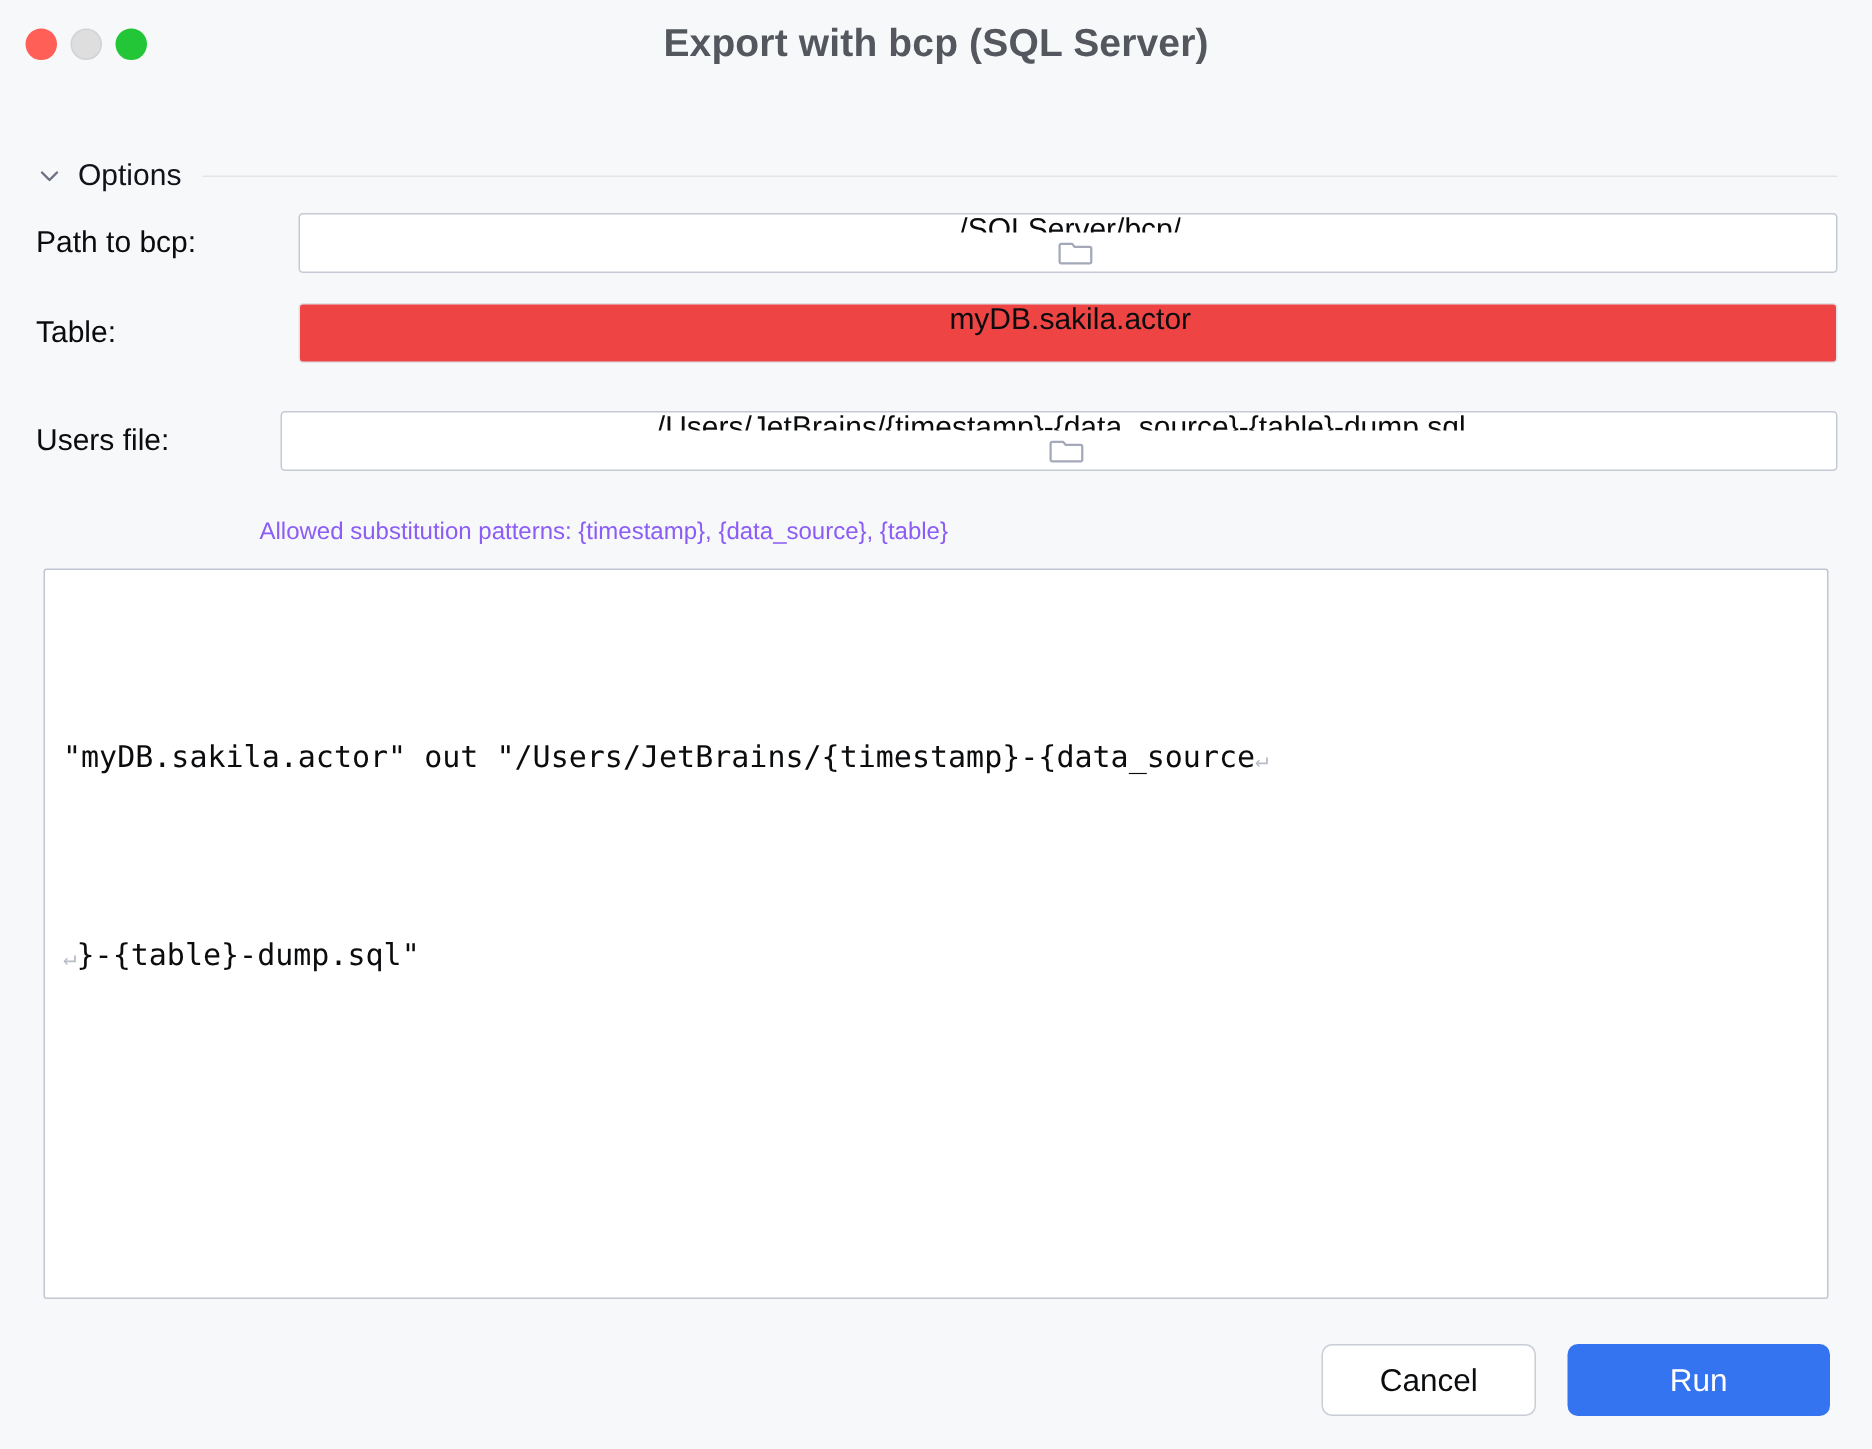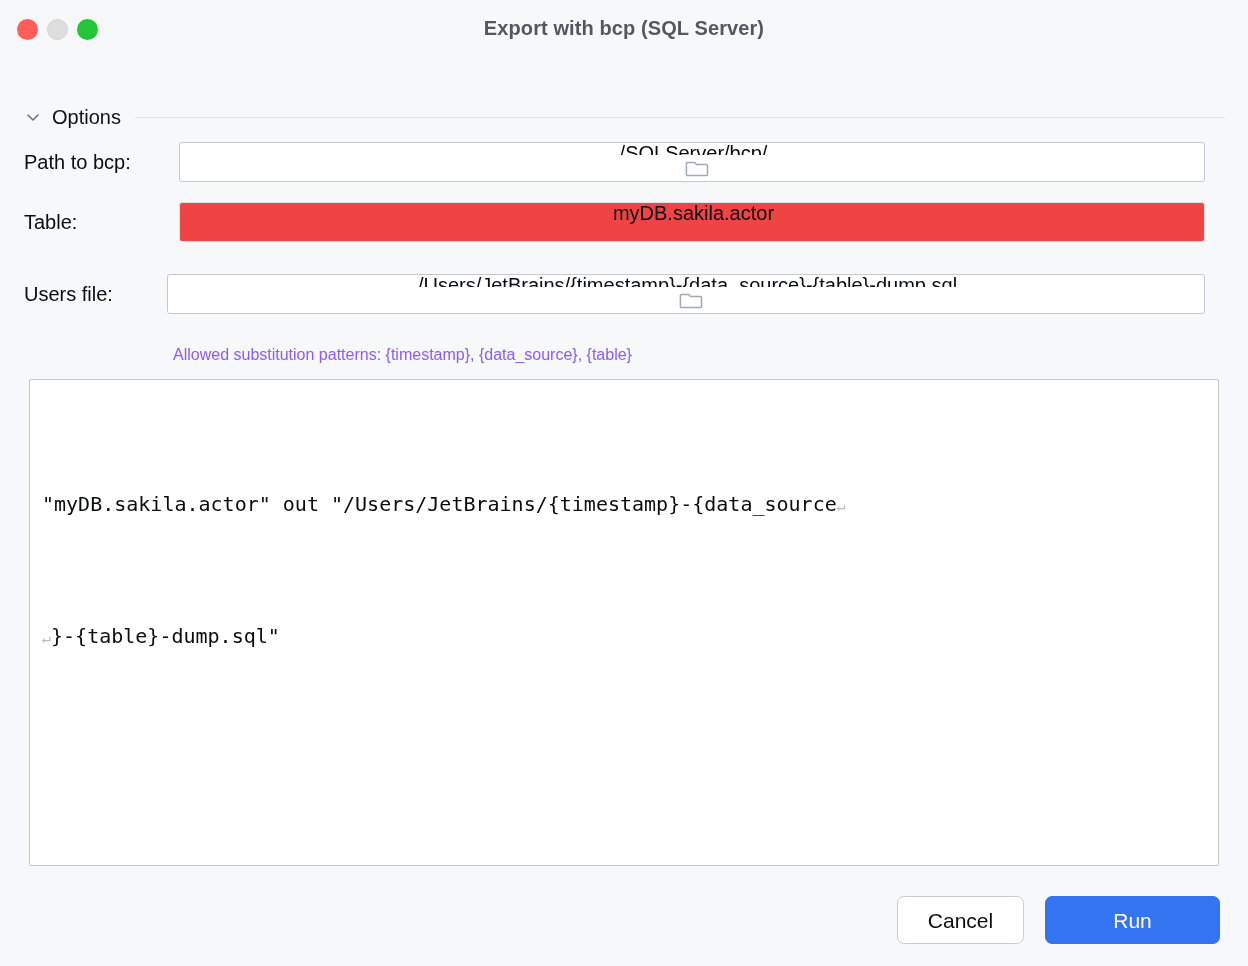--- a/index.html
+++ b/index.html
@@ -45,21 +45,21 @@
   .light {
     width: 21px;
     height: 21px;
     border-radius: 50%;
     display: block;
   }
   .light.close   { background: #FF5F57; }
   .light.min     { background: #DEDEDE; border: 1px solid #D2D2D2; box-sizing: border-box; }
   .light.zoom    { background: #23C636; }
   .window-title {
-    font-size: 20px;
+    font-size: 26px;
     font-weight: bold;
     color: #54585E;
     letter-spacing: 0.1px;
     line-height: 1;
     user-select: none;
   }
 
   
   .options-header {
     position: absolute;
@@ -89,20 +89,21 @@
     height: 1px;
     background: #E3E5E9;
     margin-left: 4px;
   }
 
   
   .row {
     position: absolute;
     display: flex;
     align-items: center;
+    gap: 20px;
   }
   .field-label {
     font-size: 20px;
     color: #0B0C0E;
     line-height: 1;
     white-space: nowrap;
   }
   .textfield {
     position: relative;
     box-sizing: border-box;
@@ -207,21 +208,21 @@
     font-size: 21px;
     font-family: "Liberation Sans", sans-serif;
     display: flex;
     align-items: center;
     justify-content: center;
     cursor: default;
     line-height: 1;
     user-select: none;
   }
   .btn.secondary {
-    width: 127px;
+    width: 143px;
     background: #FFFFFF;
     border: 1px solid #C9CDD6;
     color: #0B0C0E;
   }
   .btn.primary {
     width: 175px;
     background: #3574F0;
     border: 1px solid #3574F0;
     color: #FFFFFF;
   }

